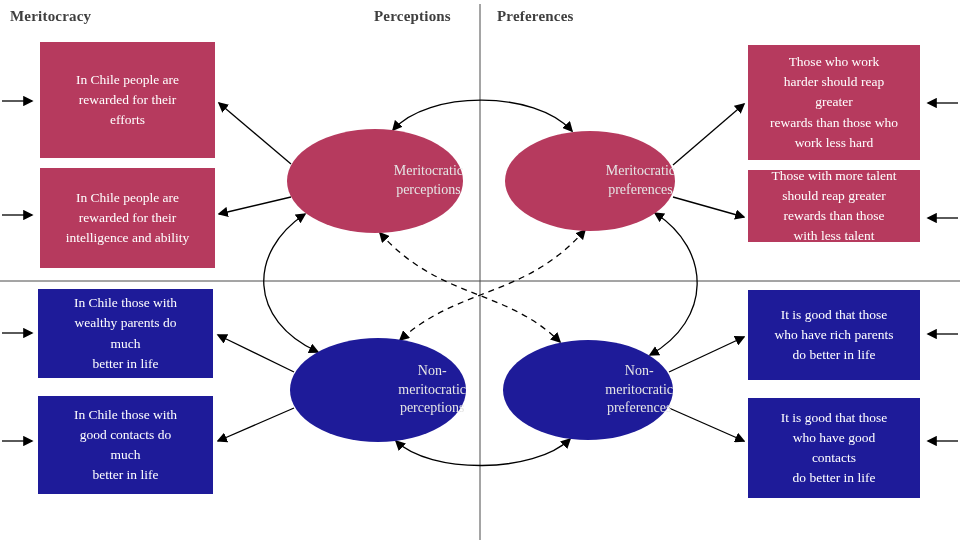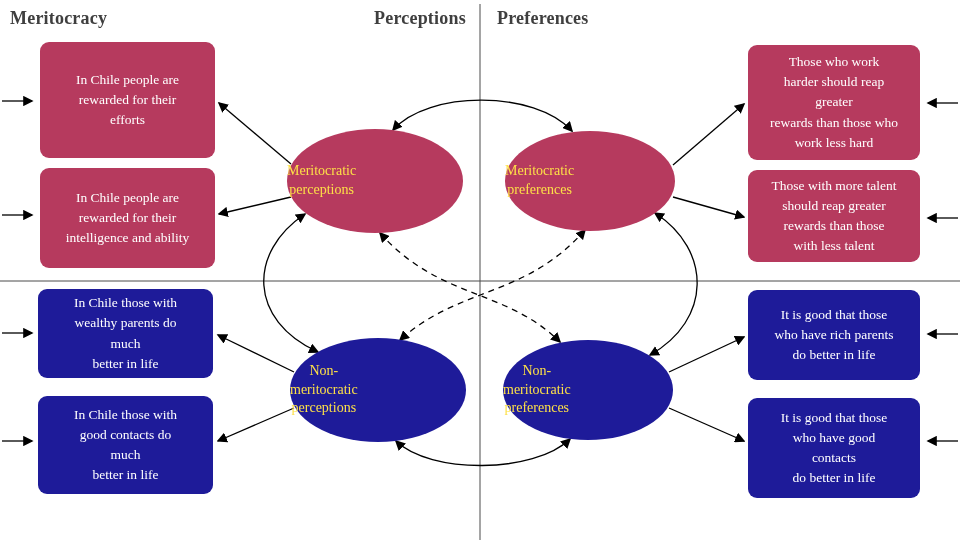--- a/index.html
+++ b/index.html
@@ -13,46 +13,45 @@
     overflow: hidden;
   }
   svg.arrows {
     position: absolute;
     left: 0; top: 0;
     width: 960px; height: 540px;
   }
   .qlabel {
     position: absolute;
     font-weight: bold;
-    font-size: 18px;
+    font-size: 15px;
     color: #3f3f3f;
     letter-spacing: 0.2px;
   }
   .box {
     position: absolute;
     color: #ffffff;
     display: flex;
     align-items: center;
     justify-content: center;
     text-align: center;
     padding: 19px 6px;
-    border-radius: 9px;
   }
   .box .txt {
     white-space: pre-line;
     font-size: 13.5px;
     line-height: 1.5;
   }
   .ellipse {
     position: absolute;
     border-radius: 50%;
-    color: #fde047;
+    color: #e5e5e5;
     display: flex;
     align-items: center;
-    justify-content: flex-start;
+    justify-content: flex-end;
     text-align: center;
   }
   .ellipse .txt {
     white-space: pre-line;
     font-size: 14px;
     line-height: 1.35;
   }
 </style>
 </head>
 <body>
@@ -128,21 +127,21 @@
 better in life</span>
   </div>
 
   <div class="box" style="left: 748px; top: 45px; width: 172px; height: 115px; background-color: rgb(182, 58, 94);">
     <span class="txt">Those who work
 harder should reap
 greater
 rewards than those who
 work less hard</span>
   </div>
-  <div class="box" style="left: 748px; top: 170px; width: 172px; height: 92px; background-color: rgb(182, 58, 94);">
+  <div class="box" style="left: 748px; top: 170px; width: 172px; height: 72px; background-color: rgb(182, 58, 94);">
     <span class="txt">Those with more talent
 should reap greater
 rewards than those
 with less talent</span>
   </div>
   <div class="box" style="left: 748px; top: 290px; width: 172px; height: 90px; background-color: rgb(30, 27, 153);">
     <span class="txt">It is good that those
 who have rich parents
 do better in life</span>
   </div>

